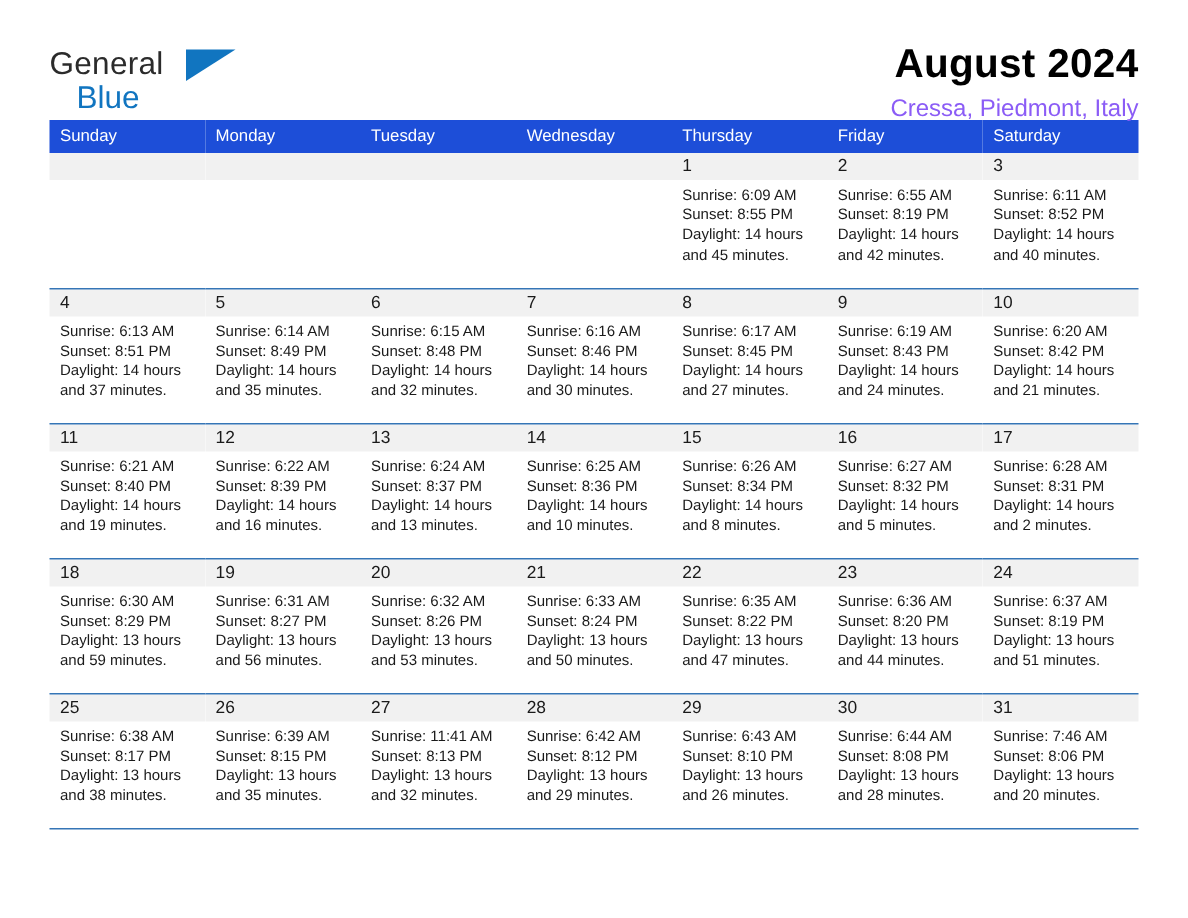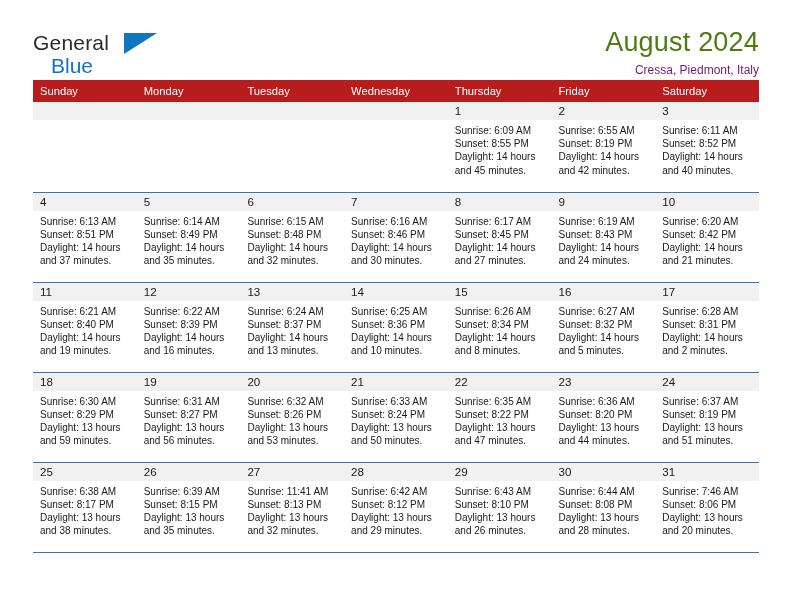--- a/index.html
+++ b/index.html
@@ -60,41 +60,41 @@
     height: 0;
     border-left: 33px solid #1175c0;
     border-bottom: 21px solid transparent;
   }
   .title-block {
     text-align: right;
     padding-top: 0px;
   }
   .cal-title {
     font-size: 27px;
-    font-weight: normal;
-    color: #4d7c0f;
+    font-weight: bold;
+    color: #000000;
     line-height: 1.05;
     letter-spacing: 0.2px;
   }
   .cal-subtitle {
-    font-size: 12px;
-    color: #701a75;
+    font-size: 16px;
+    color: #8b5cf6;
     margin-top: 8px;
     line-height: 1.1;
   }
 
   
   .calendar {
     margin-top: 8px;
     width: 726px;
     border-collapse: collapse;
     table-layout: fixed;
   }
   .calendar th {
-    background: #b91c1c;
+    background: #1d4ed8;
     color: #ffffff;
     font-size: 11.2px;
     font-weight: normal;
     text-align: left;
     padding: 5px 0 5px 7px;
     height: 19px;
     box-sizing: border-box;
     border: none;
   }
   .calendar td {

